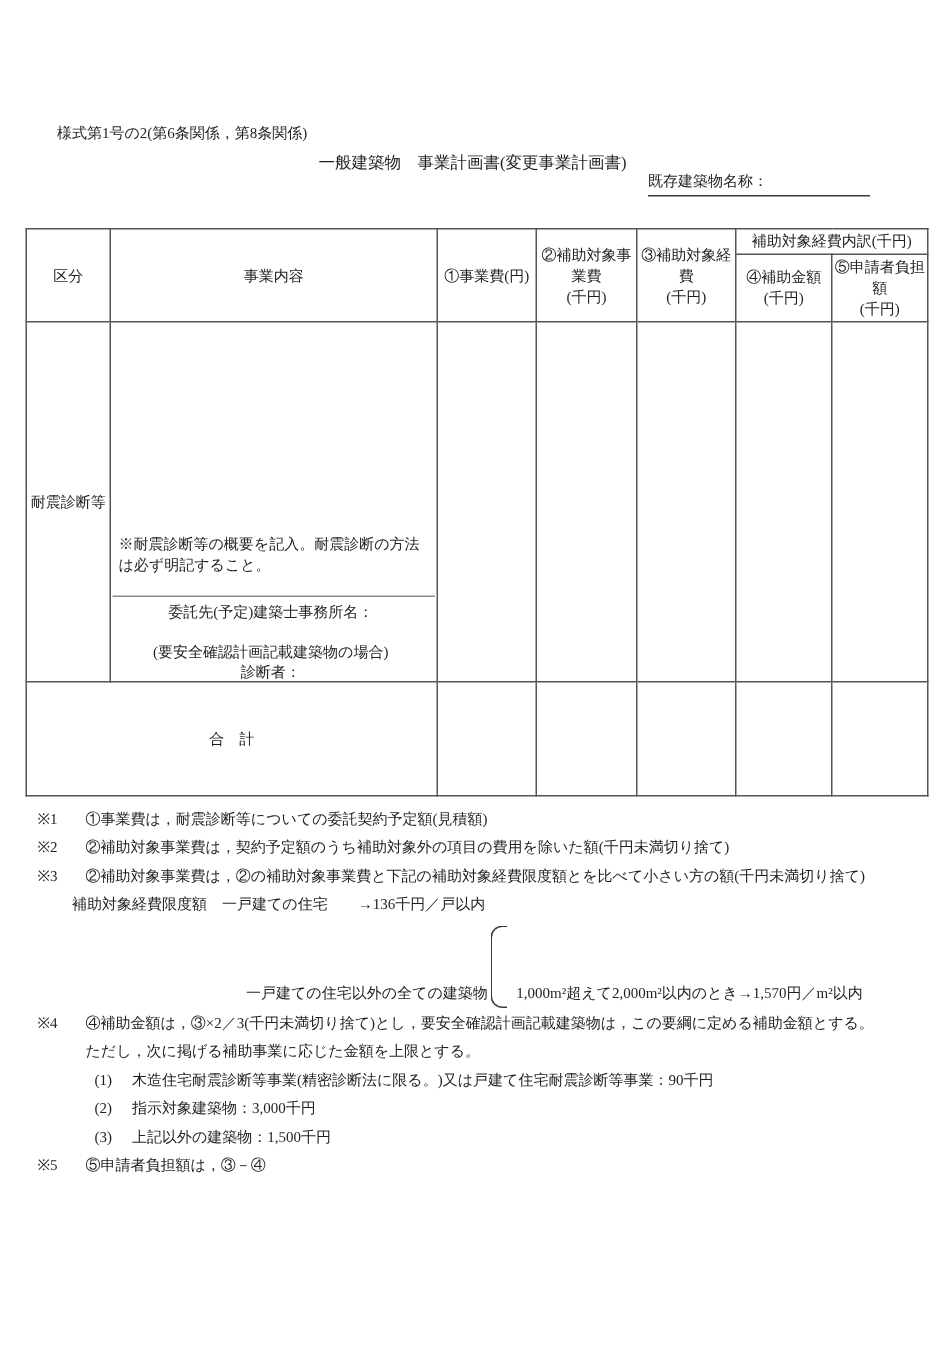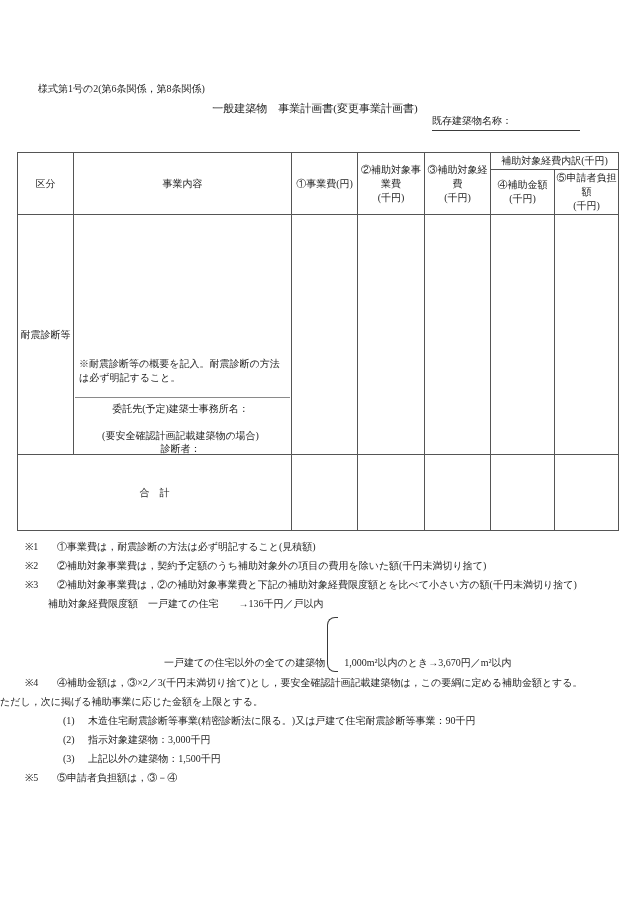--- a/index.html
+++ b/index.html
@@ -38,21 +38,21 @@
   .blank-area { flex:1 1 auto; }
   .cell-note { padding:0 4px 13px 4px; line-height:13.5px; text-align:left; }
   .content-lower { height:56px; border-top:1px solid #8a8a8a; padding:4px 8px 0 4px; line-height:13px; }
   .sub-spacer { height:14px; }
 
   
   .notes { position:absolute; left:0; top:537px; width:630px; }
   .note-line { line-height:19px; white-space:nowrap; }
   .nm { display:inline-block; margin-left:25px; width:32px; }
   .indent-limit { padding-left:48px; }
-  .indent-sub { }
+  .indent-sub { padding-left:57px; }
   .item-num { display:inline-block; margin-left:63px; width:25px; }
   .brace-row { display:flex; align-items:flex-end; padding-left:164px; margin:2px 0 1px 0; }
   .brace-label { line-height:19.5px; white-space:nowrap; }
   .brace-shape {
     width:11px; height:55px; margin:2px 0 0 2px; flex:0 0 auto;
     border:1.2px solid #3a3a3a; border-right:none;
     border-radius:8px 0 0 8px;
   }
   .tier-list { margin-left:6px; }
   .tier-line { line-height:19.5px; white-space:nowrap; }
@@ -128,35 +128,35 @@
     <td></td>
     <td></td>
     <td></td>
     <td></td>
   </tr>
 </tbody>
   </table>
 
 <div class="notes">
   <div class="note-line">
-    <span class="nm">※1</span><span>①事業費は，耐震診断の方法は必ず明記すること(見積額)</span>
+    <span class="nm">※1</span><span>①事業費は，耐震診断等についての委託契約予定額(見積額)</span>
   </div>
   <div class="note-line">
     <span class="nm">※2</span><span>②補助対象事業費は，契約予定額のうち補助対象外の項目の費用を除いた額(千円未満切り捨て)</span>
   </div>
   <div class="note-line">
     <span class="nm">※3</span><span>②補助対象事業費は，②の補助対象事業費と下記の補助対象経費限度額とを比べて小さい方の額(千円未満切り捨て)</span>
   </div>
   <div class="note-line indent-limit">補助対象経費限度額　一戸建ての住宅　　→136千円／戸以内</div>
 
   <div class="brace-row">
     <span class="brace-label">一戸建ての住宅以外の全ての建築物</span>
     <span class="brace-shape"></span>
     <span class="tier-list">
-      <span class="tier-line" style="display:block">1,000m²以内のとき→3,670円／m²以内</span>
+      <span class="tier-line" style="display:block">1,000m²超えて2,000m²以内のとき→1,570円／m²以内</span>
     </span>
   </div>
 
   <div class="note-line">
     <span class="nm">※4</span><span>④補助金額は，③×2／3(千円未満切り捨て)とし，要安全確認計画記載建築物は，この要綱に定める補助金額とする。</span>
   </div>
   <div class="note-line indent-sub">ただし，次に掲げる補助事業に応じた金額を上限とする。</div>
   <div class="note-line">
     <span class="item-num">(1)</span><span>木造住宅耐震診断等事業(精密診断法に限る。)又は戸建て住宅耐震診断等事業：90千円</span>
   </div>

